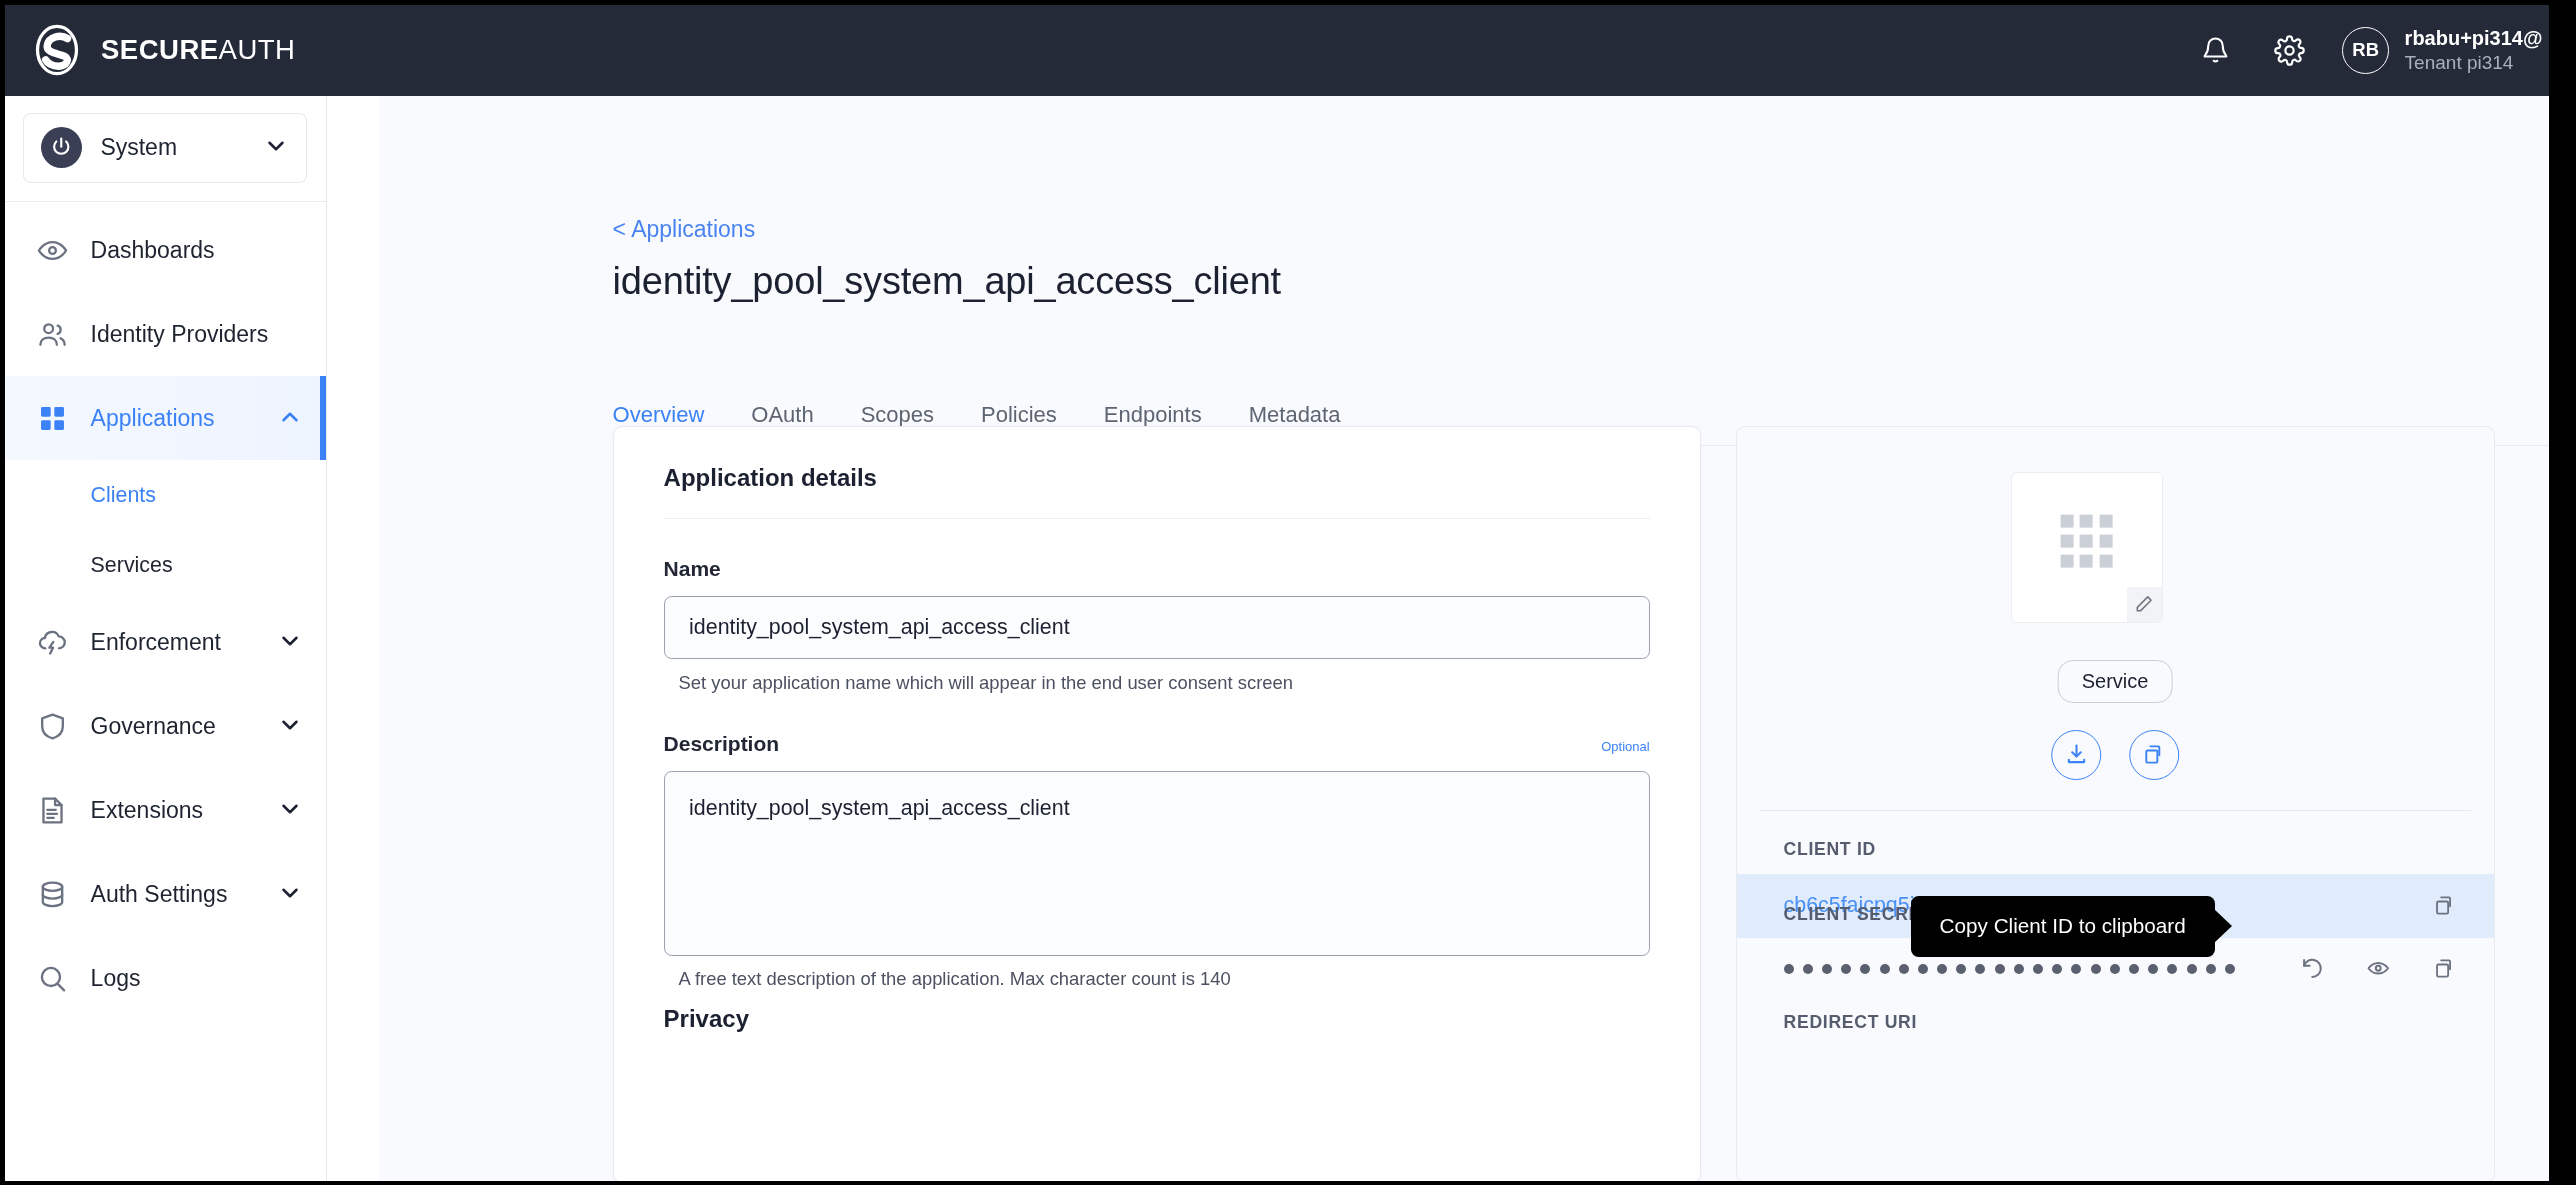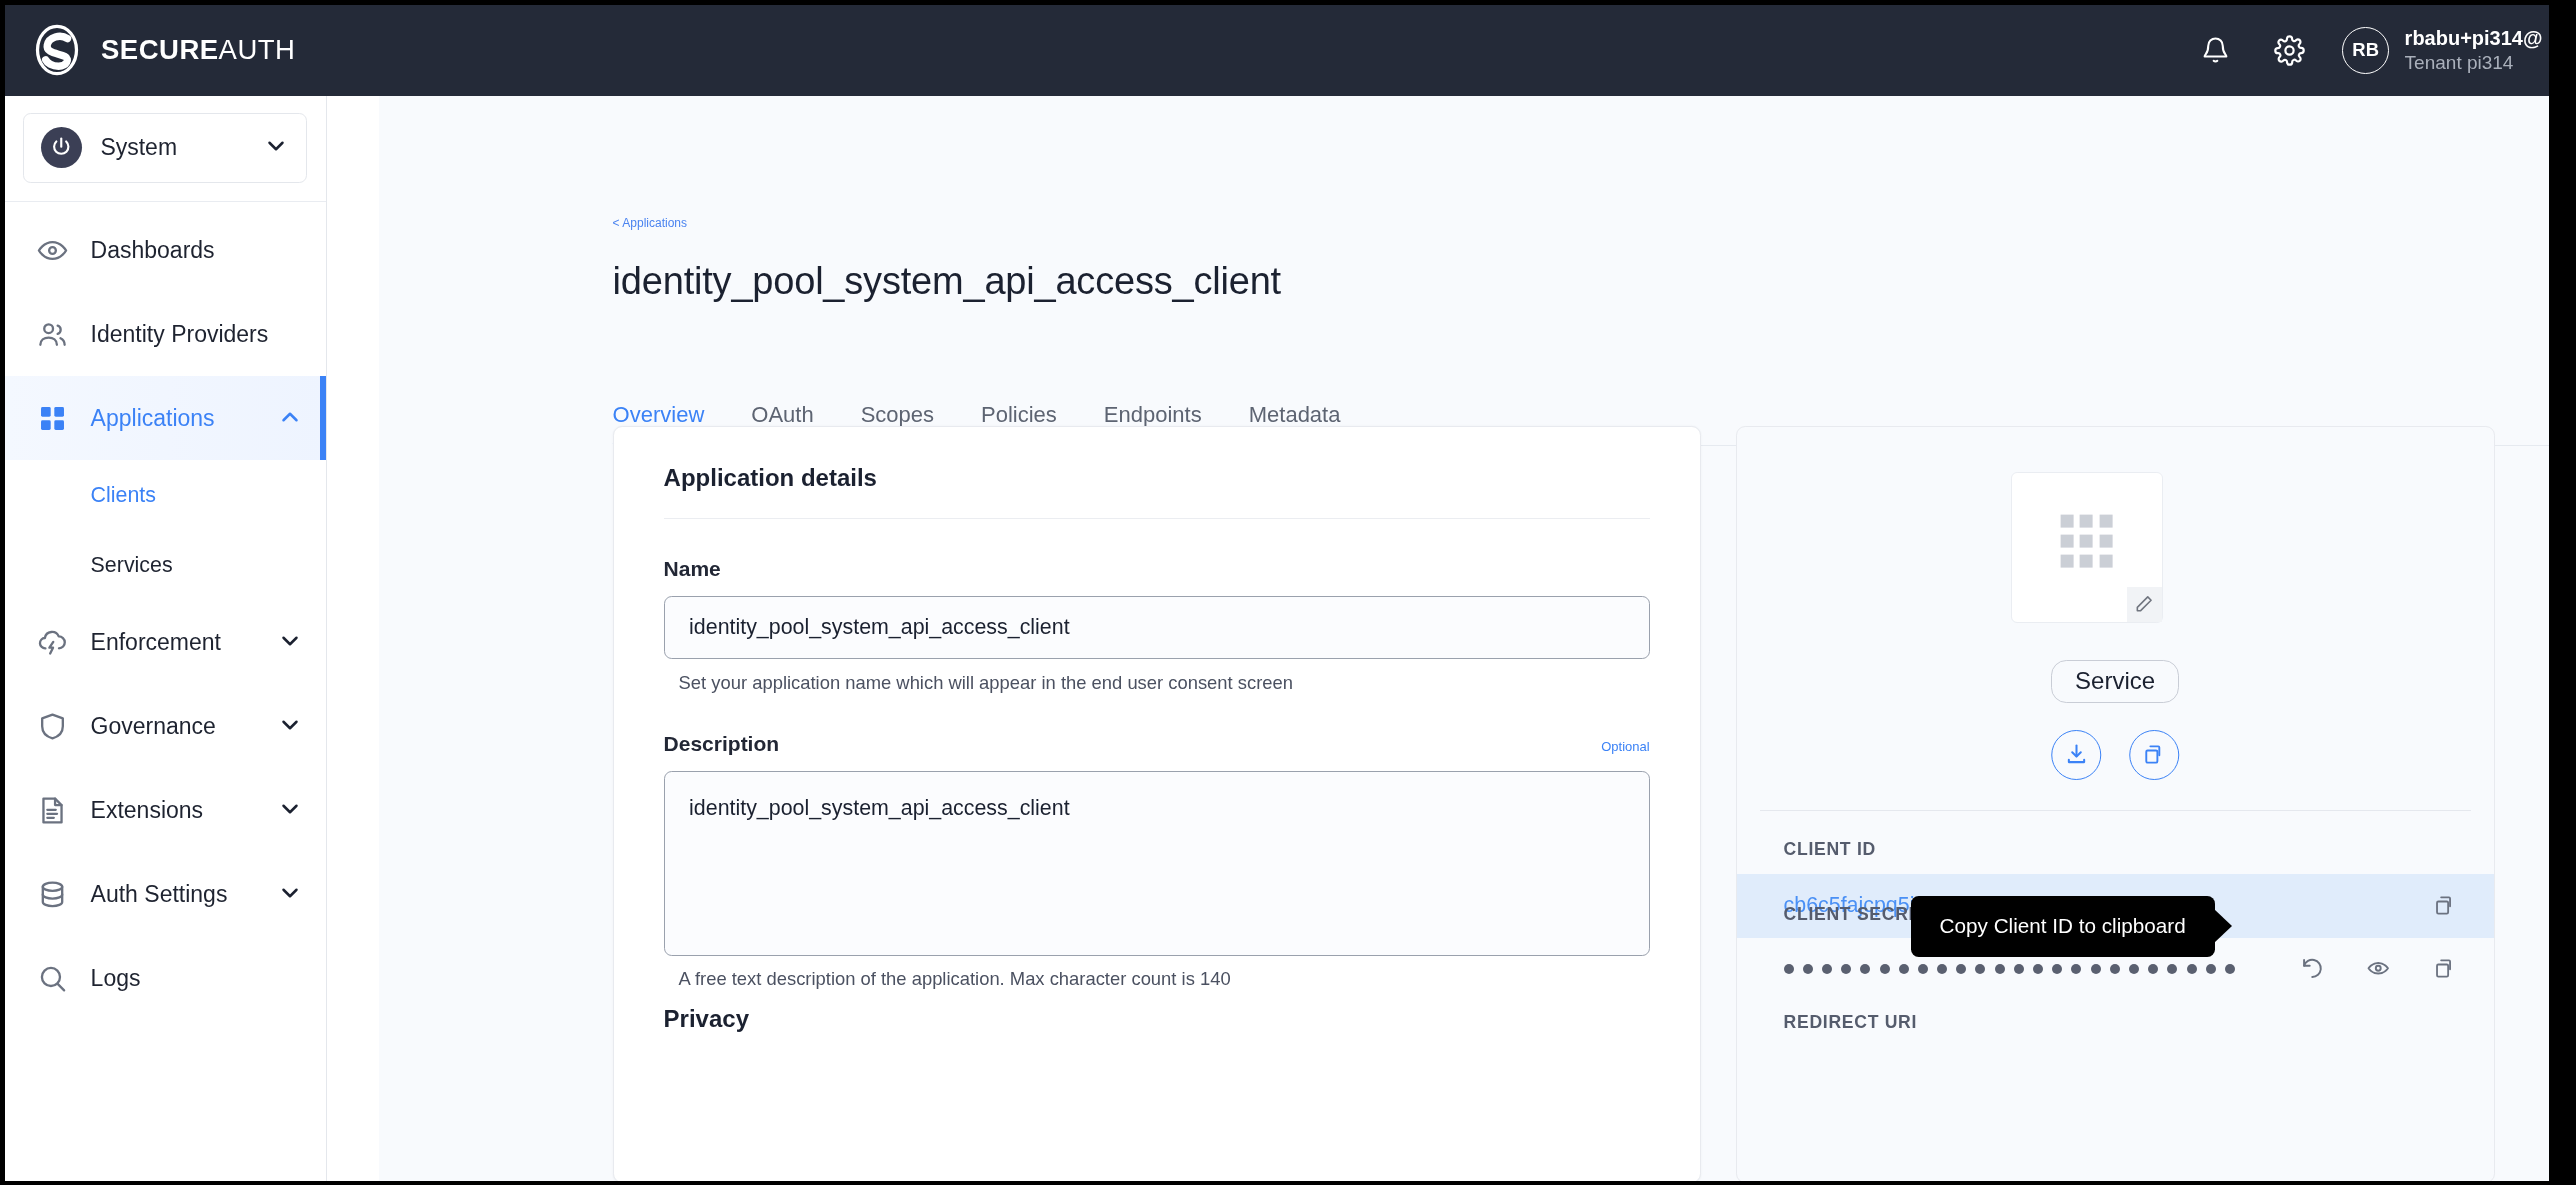--- a/index.html
+++ b/index.html
@@ -100,21 +100,21 @@
 
   
   .main {
     position: absolute; left: 374px; top: 91px;
     width: 2170px; height: 1085px;
     background: #f8fafd;
     overflow: hidden;
   }
   .breadcrumb {
     position: absolute; left: 234px; top: 120px;
-    font-size: 12px; color: #4a83f0; cursor: pointer;
+    font-size: 23px; color: #4a83f0; cursor: pointer;
   }
   .page-title {
     position: absolute; left: 234px; top: 164px;
     font-size: 38px; font-weight: 400; color: #1b2130; letter-spacing: -0.2px;
   }
   .tabs {
     position: absolute; left: 234px; top: 295px;
     display: flex; align-items: flex-end;
     border-bottom: 1.5px solid #e6eaf0;
     width: 1936px; height: 55px;
@@ -190,21 +190,21 @@
     position: absolute; right: 0; bottom: 0;
     width: 35px; height: 35px; background: #f1f3f6;
     display: flex; align-items: center; justify-content: center;
     cursor: pointer;
   }
   .type-badge {
     position: absolute; left: 50%; top: 233px; transform: translateX(-50%);
     border: 1.5px solid #c9cdd6; border-radius: 15.3px;
     height: 43px; padding: 0 23px;
     display: flex; align-items: center; justify-content: center;
-    font-size: 24px; color: #1b2130; background: transparent; cursor: pointer;
+    font-size: 20px; color: #1b2130; background: transparent; cursor: pointer;
   }
   .round-actions {
     position: absolute; left: 50%; top: 303px; transform: translateX(-50%);
     display: flex; gap: 27.5px;
   }
   .round-btn {
     width: 50px; height: 50px; border-radius: 50%;
     border: 1.5px solid #3b82f6; display: flex; align-items: center; justify-content: center;
     background: transparent; cursor: pointer;
   }

